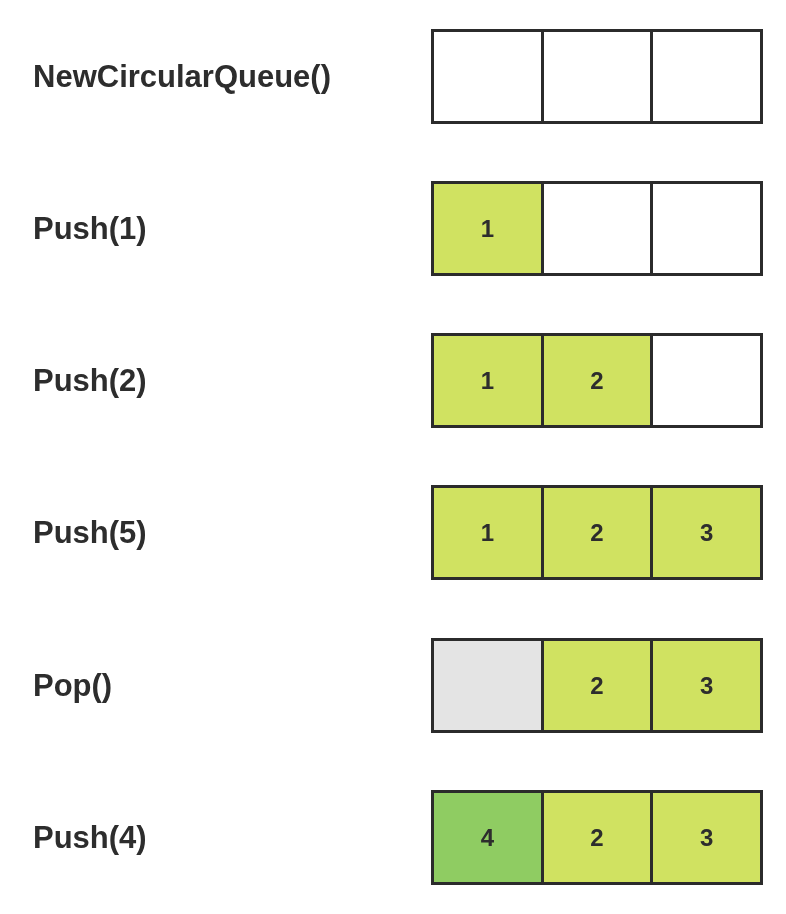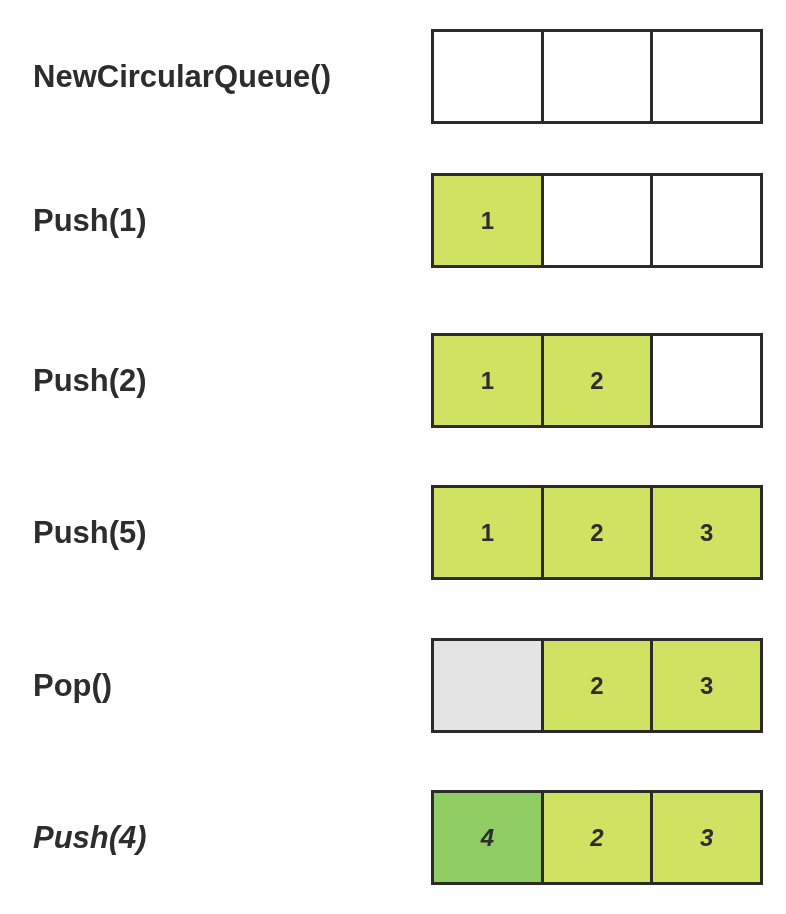--- a/index.html
+++ b/index.html
@@ -19,25 +19,25 @@
     background: var(--background, #ffffff);
     overflow: hidden;
   }
   .row {
     position: absolute;
     left: 0;
     width: 786px;
     height: 95px;
   }
   .row.r0 { top: 29px; }
-  .row.r1 { top: 173px; }
+  .row.r1 { top: 181px; }
   .row.r2 { top: 333px; text-decoration: underline; }
   .row.r3 { top: 485px; }
   .row.r4 { top: 638px; text-align: center; }
-  .row.r5 { top: 790px; font-style: italic; }
+  .row.r5 { top: 790px; }
   .op-label {
     position: absolute;
     left: 33px;
     top: 50%;
     transform: translateY(-50%);
     font-size: 31px;
     font-weight: 700;
     color: var(--text, #2d2d2d);
     white-space: nowrap;
     letter-spacing: 0px;

